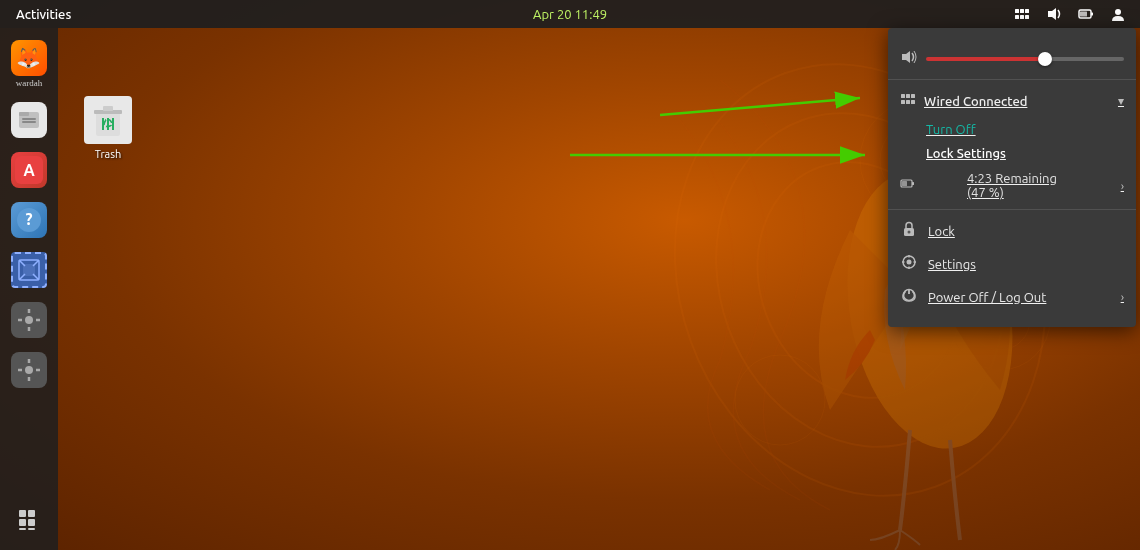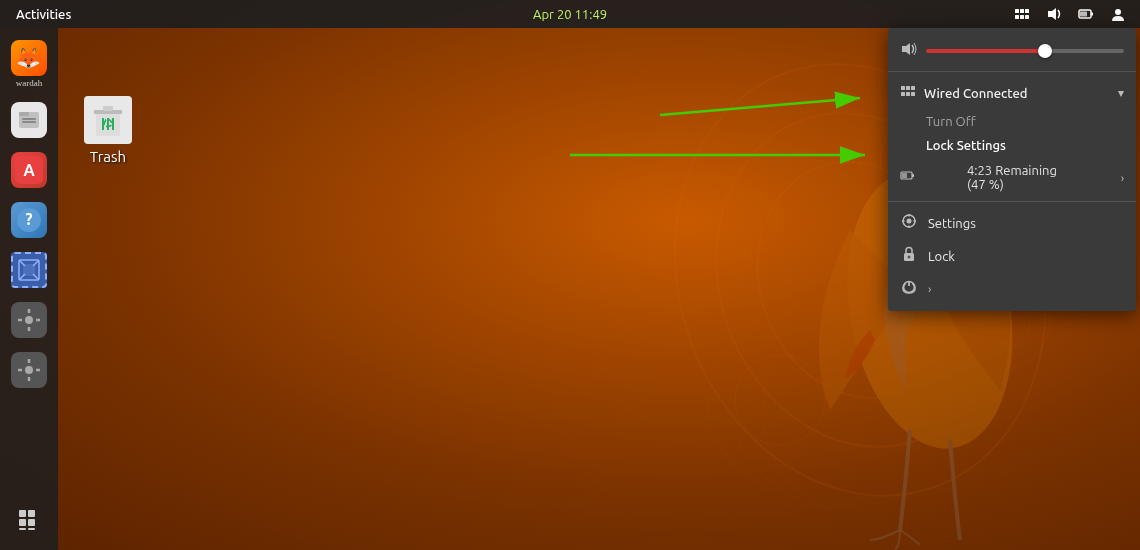--- a/index.html
+++ b/index.html
@@ -163,39 +163,40 @@
       height: 48px;
       border-radius: 4px;
       display: flex;
       align-items: center;
       justify-content: center;
       font-size: 28px;
     }
 
     .desktop-icon-label {
       color: #fff;
-      font-size: 15px;
+      font-size: 11px;
       margin-top: 4px;
       text-align: center;
       text-shadow: 1px 1px 2px rgba(0,0,0,0.8);
     }
 
     
     #system-menu {
       position: absolute;
       top: 28px;
       right: 4px;
       width: 248px;
       background: #3a3a3a;
       border-radius: 4px;
       box-shadow: 0 4px 20px rgba(0,0,0,0.6);
       z-index: 200;
-      padding: 6px 0;
+      padding: 14px 0;
       color: #f0f0f0;
       font-size: 13px;
+      text-decoration: underline;
     }
 
     .menu-divider {
       height: 1px;
       background: rgba(255,255,255,0.12);
       margin: 4px 0;
     }
 
     
     .volume-row {
@@ -254,21 +255,21 @@
 
     .chevron {
       color: #bbb;
       font-size: 12px;
     }
 
     
     .sub-item {
       padding: 5px 12px 5px 38px;
       cursor: pointer;
-      color: #a3a3a3;
+      color: #14b8a6;
       font-size: 13px;
     }
     .sub-item.active {
       color: #fff;
       font-weight: 500;
     }
 
     
     .battery-row {
       display: flex;
@@ -578,52 +579,53 @@
       </span>
       <span class="battery-label">4:23 Remaining (47 %)</span>
       <span class="chevron">›</span>
     </div>
 
     <div class="menu-divider"></div>
 
     <div class="action-row">
       <span class="action-icon">
         <svg width="16" height="16" viewBox="0 0 16 16" fill="#bbb">
+          <rect x="3" y="7" width="10" height="8" rx="1.5" fill="#bbb"></rect>
+          <path d="M5,7 L5,4.5 Q5,1.5 8,1.5 Q11,1.5 11,4.5 L11,7" stroke="#bbb" stroke-width="1.5" fill="none"></path>
+          <circle cx="8" cy="11" r="1.5" fill="#555"></circle>
+        </svg>
+      </span>
+      <span class="action-label">Lock</span>
+    </div>
+
+    <div class="action-row">
+      <span class="action-icon">
+        <svg width="16" height="16" viewBox="0 0 16 16" fill="#bbb">
           <circle cx="8" cy="8" r="6" fill="none" stroke="#bbb" stroke-width="1.5"></circle>
           <circle cx="8" cy="8" r="2.5" fill="#bbb"></circle>
           <g stroke="#bbb" stroke-width="1.5">
             <line x1="8" y1="1" x2="8" y2="3.5"></line>
             <line x1="8" y1="12.5" x2="8" y2="15"></line>
             <line x1="1" y1="8" x2="3.5" y2="8"></line>
             <line x1="12.5" y1="8" x2="15" y2="8"></line>
           </g>
         </svg>
       </span>
       <span class="action-label">Settings</span>
     </div>
 
     <div class="action-row">
       <span class="action-icon">
-        <svg width="16" height="16" viewBox="0 0 16 16" fill="#bbb">
-          <rect x="3" y="7" width="10" height="8" rx="1.5" fill="#bbb"></rect>
-          <path d="M5,7 L5,4.5 Q5,1.5 8,1.5 Q11,1.5 11,4.5 L11,7" stroke="#bbb" stroke-width="1.5" fill="none"></path>
-          <circle cx="8" cy="11" r="1.5" fill="#555"></circle>
-        </svg>
-      </span>
-      <span class="action-label">Lock</span>
-    </div>
-
-    <div class="action-row">
-      <span class="action-icon">
         <svg width="16" height="16" viewBox="0 0 16 16">
           <circle cx="8" cy="8" r="5.5" fill="none" stroke="#bbb" stroke-width="1.5"></circle>
           <line x1="8" y1="2" x2="8" y2="7" stroke="#bbb" stroke-width="1.8"></line>
           <path d="M4.5,4.5 Q1.5,7 2,10.5 Q2.5,14 8,14 Q13.5,14 14,10.5 Q14.5,7 11.5,4.5" fill="none" stroke="#bbb" stroke-width="1.5"></path>
         </svg>
       </span>
+      <span class="action-label">Power Off / Log Out</span>
       <span class="chevron">›</span>
     </div>
   </div>
 
   <svg class="indicator-line" style="position:absolute;top:80px;left:650px;width:240px;height:50px;z-index:300;">
     <defs>
       <marker id="arrowhead1" markerWidth="10" markerHeight="7" refX="10" refY="3.5" orient="auto">
         <polygon points="0 0, 10 3.5, 0 7" fill="#44cc00"></polygon>
       </marker>
     </defs>

